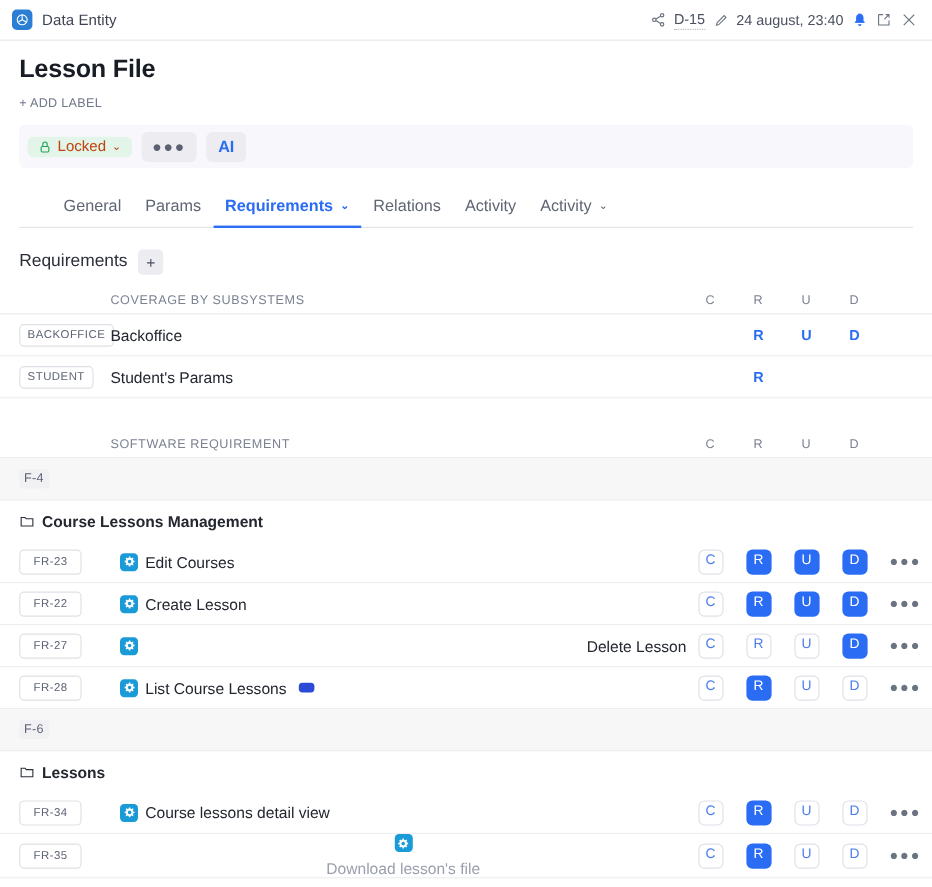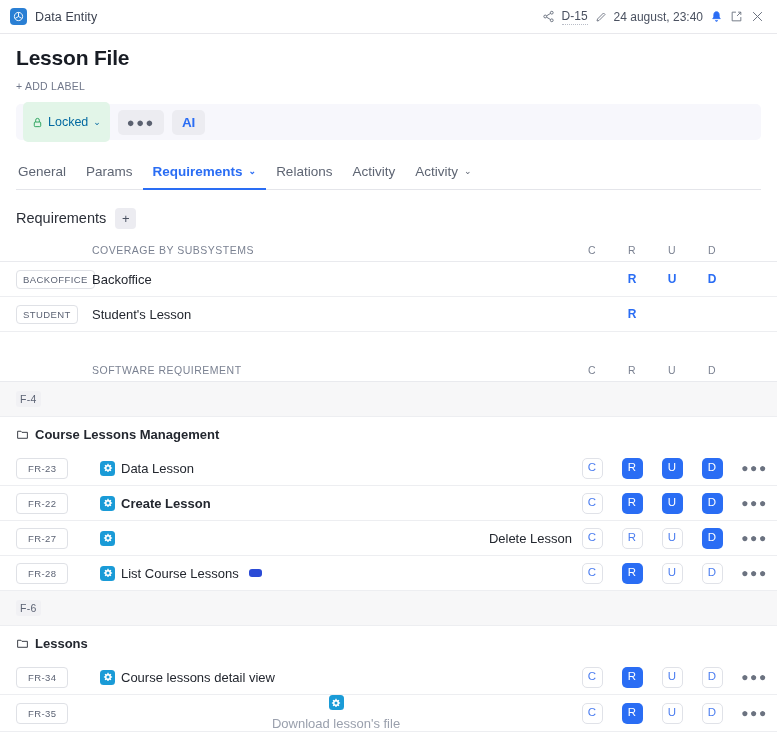--- a/index.html
+++ b/index.html
@@ -54,22 +54,22 @@
   .toolbar {
     margin: 12px 16px 0 16px;
     background: #f7f7fc;
     border-radius: 5px;
     height: 36px;
     display: flex; align-items: center; gap: 8px;
     padding: 0 7px;
   }
   .btn-locked {
     display: flex; align-items: center; gap: 5px;
-    background: #e2f5e8; color: #0369a1;
-    border-radius: 5px; height: 40px; padding: 0 9px;
+    background: #e2f5e8; color: #c2410c;
+    border-radius: 5px; height: 17px; padding: 0 9px;
     font-size: 12.5px; cursor: pointer;
   }
   .btn-plain {
     background: #ececf1; border-radius: 5px; height: 25px;
     min-width: 33px; padding: 0 9px;
     display: flex; align-items: center; justify-content: center;
     cursor: pointer;
   }
   .dots { letter-spacing: 1.5px; color: #5b6170; font-size: 13px; line-height: 1; }
   .ai-label { color: #2a6df4; font-weight: bold; font-size: 13.5px; letter-spacing: -.3px; }
@@ -83,21 +83,21 @@
     height: 34px;
   }
   .tab {
     font-size: 13.5px; color: #5e6573;
     padding: 0 10px 9px 10px;
     display: flex; align-items: center; gap: 6px;
     cursor: pointer;
     position: relative; top: 1px;
     border-bottom: 2px solid transparent;
   }
-  .tab:first-child { padding-left: 2px; }
+  .tab:first-child { padding-left: 2px; margin-left: 35px; }
   .tab.active { color: #2a6df4; font-weight: bold; border-bottom-color: #2a6df4; }
 
   
   .req-head {
     margin: 16px 16px 0 16px;
     display: flex; align-items: center; gap: 9px;
     height: 24px;
   }
   .req-head-title { font-size: 14.5px; color: #2b2f38; }
   .req-add {
@@ -309,21 +309,21 @@
         <span class="crud-letter">D</span>
       </div>
     <div class="c-menu"></div>
   </div>
 
   <div class="row">
     <div class="c-badge">
         <span class="tag-outline">STUDENT</span>
       </div>
     <div class="c-name">
-        <span class="cell-text">Student's Lesson</span>
+        <span class="cell-text">Student's Params</span>
       </div>
     <div class="c-crud">
         <span class="crud-letter"></span>
       </div>
     <div class="c-crud">
         <span class="crud-letter">R</span>
       </div>
     <div class="c-crud">
         <span class="crud-letter"></span>
       </div>
@@ -387,21 +387,21 @@
   <div class="row">
     <div class="c-badge">
         <span class="tag-outline" style="padding:4px 11px;">FR-23</span>
       </div>
     <div class="c-name" style="margin-left:8px;">
       <span class="sq-icon">
         <svg width="10" height="10" viewBox="0 0 24 24" fill="#ffffff">
           <path d="M12 8.4a3.6 3.6 0 1 0 0 7.2 3.6 3.6 0 0 0 0-7.2z M10.6 2 h2.8 l.5 2.6 1.9 .8 2.2-1.5 2 2 -1.5 2.2 .8 1.9 2.6 .5 v2.8 l-2.6 .5 -.8 1.9 1.5 2.2 -2 2 -2.2-1.5 -1.9 .8 -.5 2.6 h-2.8 l-.5-2.6 -1.9-.8 -2.2 1.5 -2-2 1.5-2.2 -.8-1.9 -2.6-.5 v-2.8 l2.6-.5 .8-1.9 -1.5-2.2 2-2 2.2 1.5 1.9-.8 z"></path>
         </svg>
       </span>
-      <span class="cell-text">Data Lesson</span>
+      <span class="cell-text">Edit Courses</span>
     </div>
     <div class="c-crud">
         <span class="crud-box off">C</span>
       </div>
     <div class="c-crud">
         <span class="crud-box on">R</span>
       </div>
     <div class="c-crud">
         <span class="crud-box on">U</span>
       </div>
@@ -410,21 +410,21 @@
       </div>
     <div class="c-menu">
         <span class="row-dots">●●●</span>
       </div>
   </div>
 
   <div class="row">
     <div class="c-badge">
         <span class="tag-outline" style="padding:4px 11px;">FR-22</span>
       </div>
-    <div class="c-name" style="margin-left:8px;font-weight:bold;">
+    <div class="c-name" style="margin-left:8px;">
       <span class="sq-icon">
         <svg width="10" height="10" viewBox="0 0 24 24" fill="#ffffff">
           <path d="M12 8.4a3.6 3.6 0 1 0 0 7.2 3.6 3.6 0 0 0 0-7.2z M10.6 2 h2.8 l.5 2.6 1.9 .8 2.2-1.5 2 2 -1.5 2.2 .8 1.9 2.6 .5 v2.8 l-2.6 .5 -.8 1.9 1.5 2.2 -2 2 -2.2-1.5 -1.9 .8 -.5 2.6 h-2.8 l-.5-2.6 -1.9-.8 -2.2 1.5 -2-2 1.5-2.2 -.8-1.9 -2.6-.5 v-2.8 l2.6-.5 .8-1.9 -1.5-2.2 2-2 2.2 1.5 1.9-.8 z"></path>
         </svg>
       </span>
       <span class="cell-text">Create Lesson</span>
     </div>
     <div class="c-crud">
         <span class="crud-box off">C</span>
       </div>

